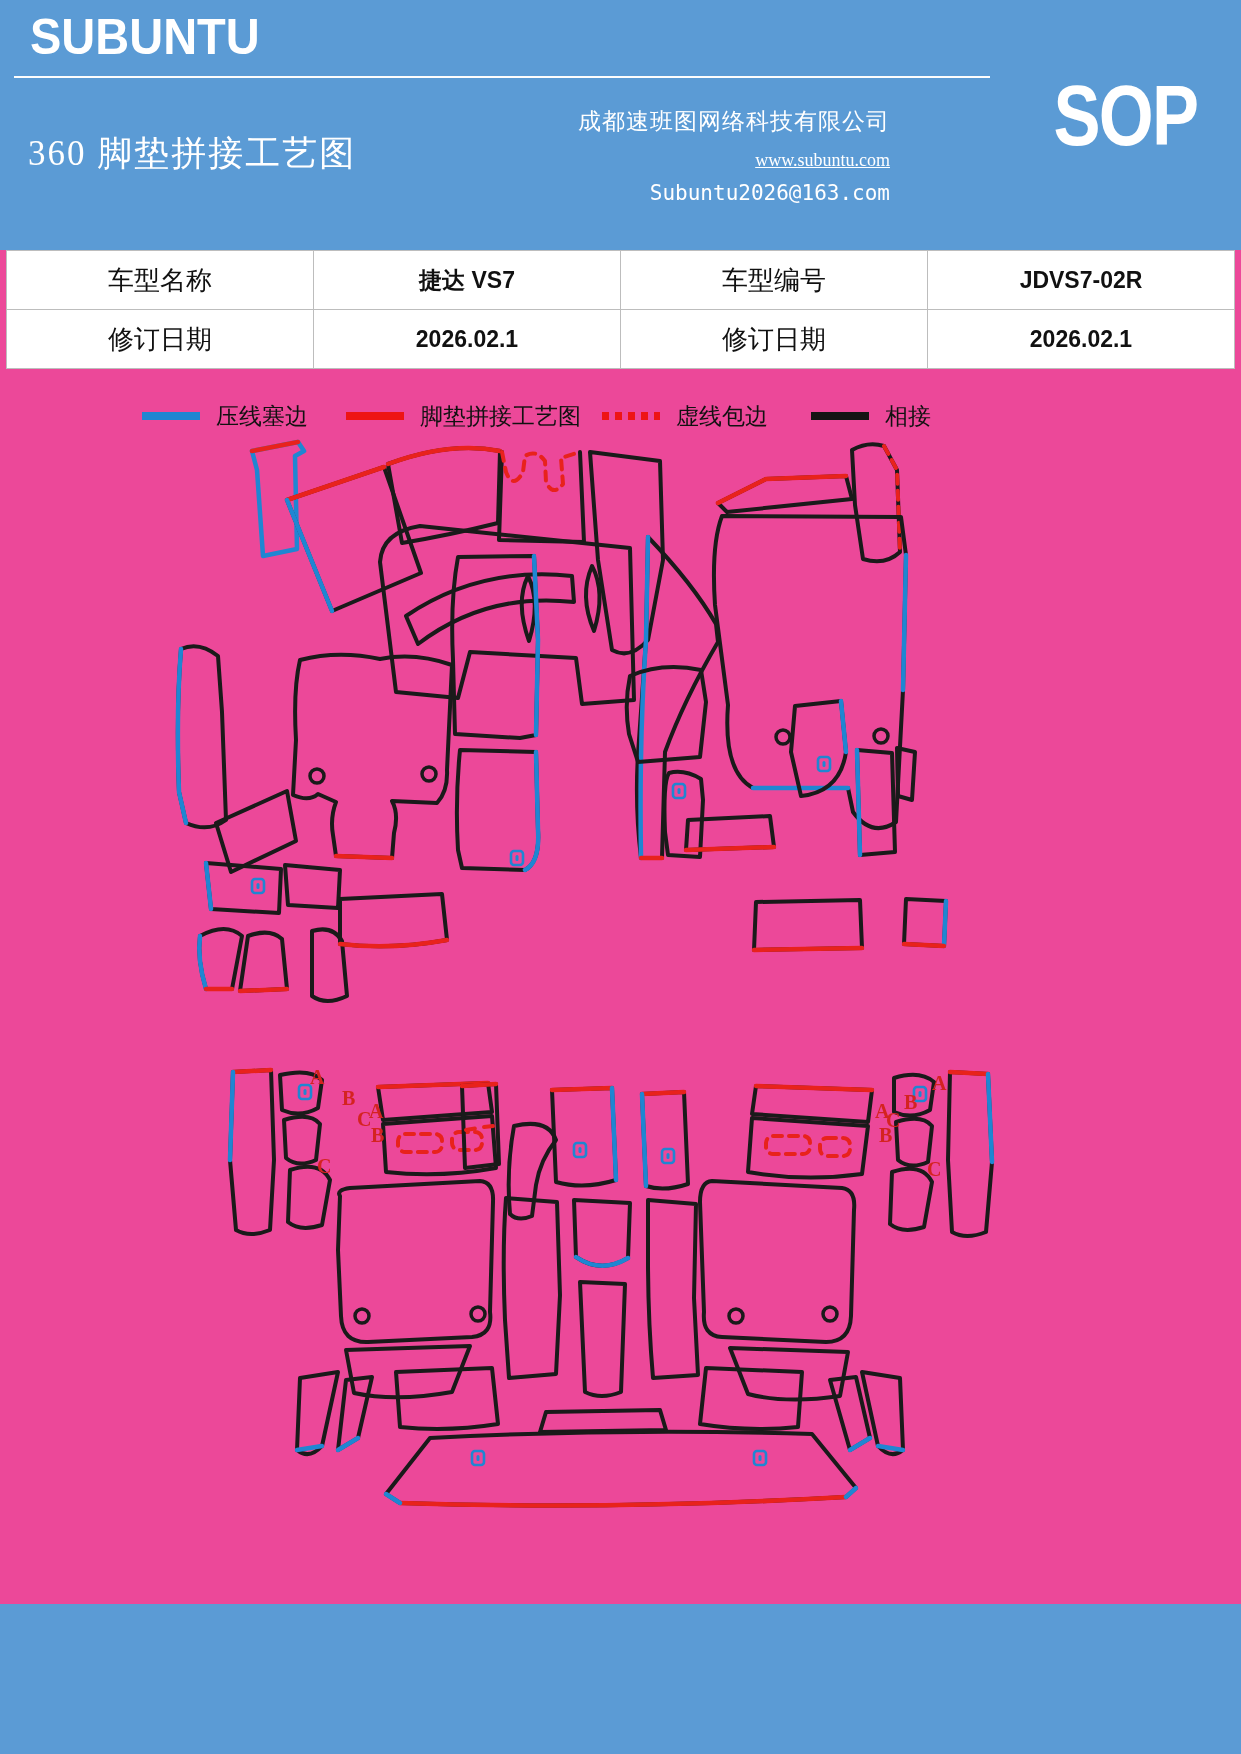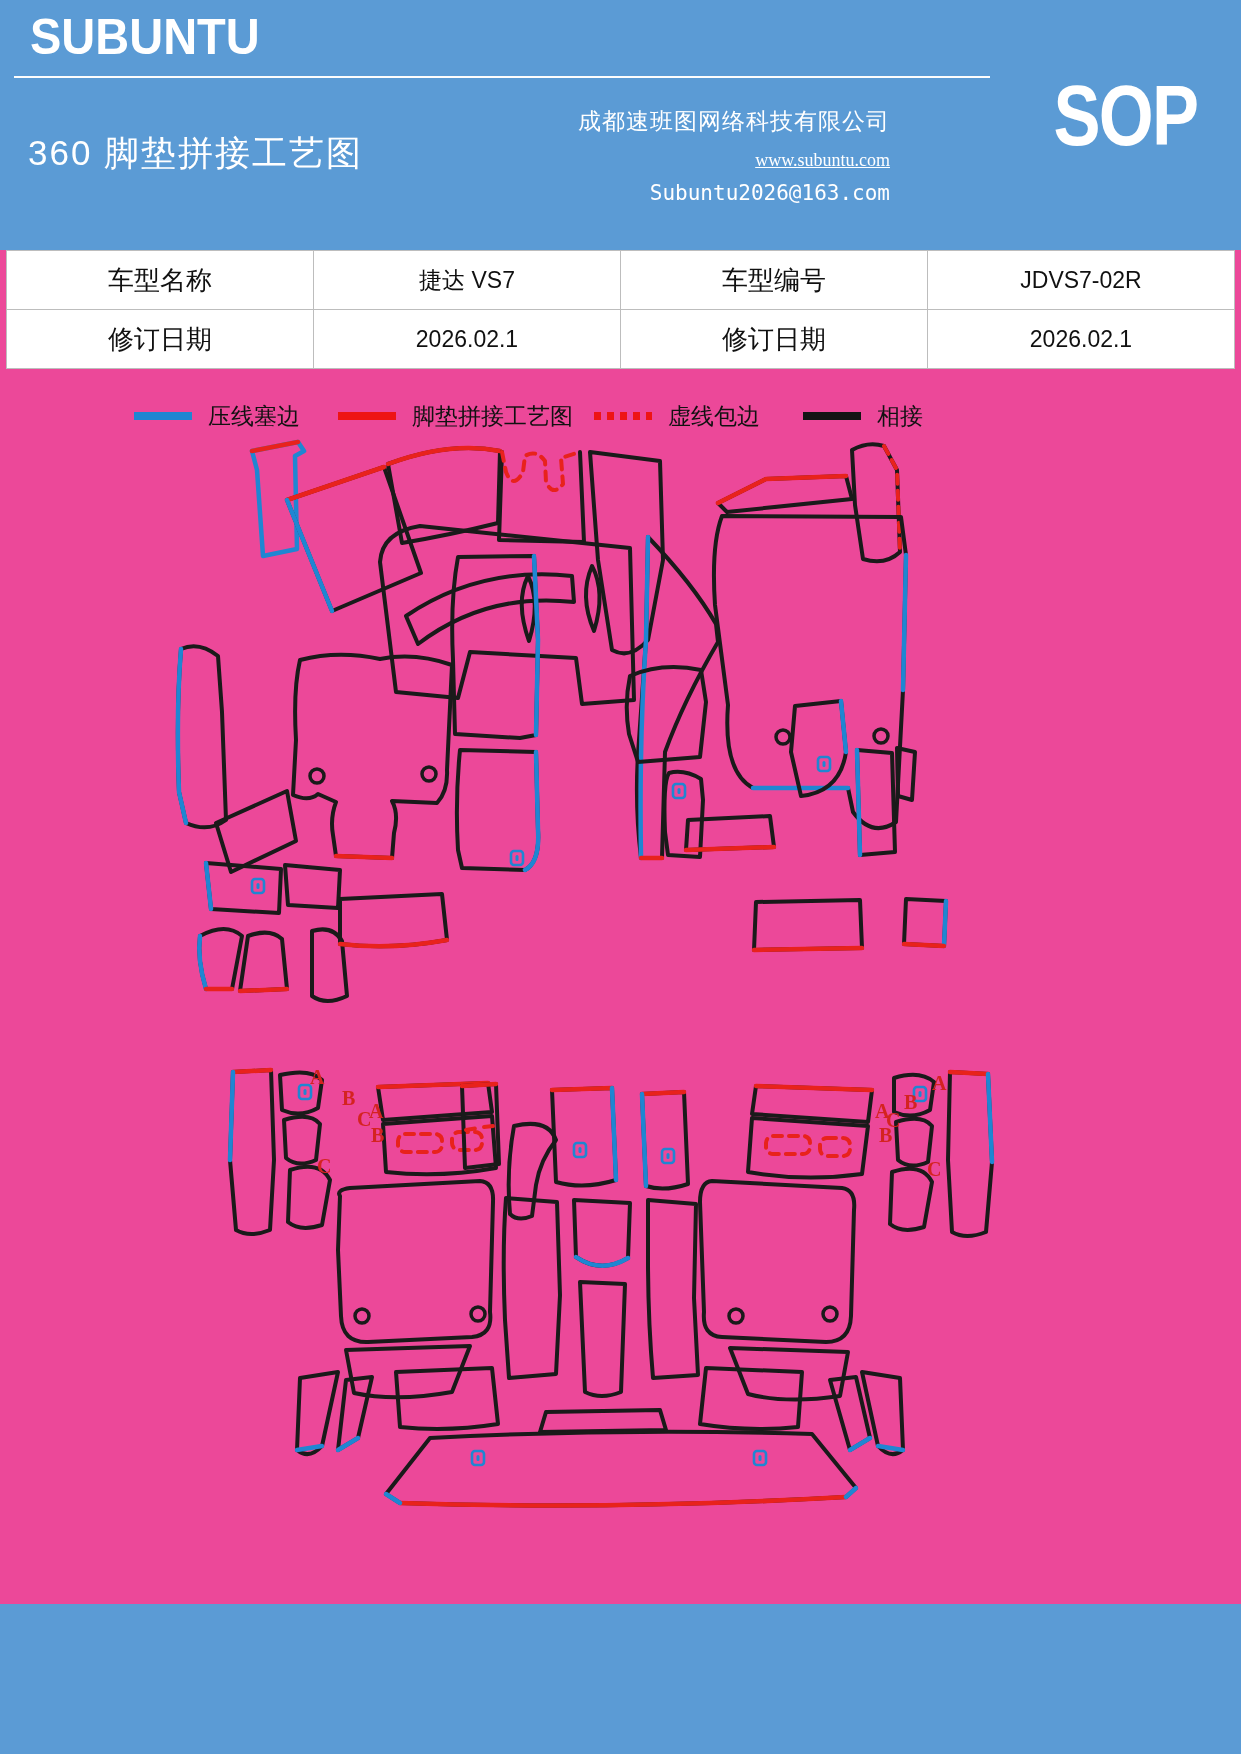--- a/index.html
+++ b/index.html
@@ -4,38 +4,38 @@
 <style>
   html,body{margin:0;padding:0;background:#e8e8e8;}
   .page{position:relative;width:1241px;height:1754px;background:#ec4899;overflow:hidden;
         font-family:"Liberation Sans","DejaVu Sans",sans-serif;}
   
   .band-top{position:absolute;left:0;top:0;width:1241px;height:250px;background:#5b9bd5;}
   .logo{position:absolute;left:30px;top:8px;color:#fff;font-size:47px;font-weight:bold;
         letter-spacing:0px;transform:scaleY(1.05);transform-origin:left top;}
   .header-rule{position:absolute;left:14px;top:76px;width:976px;height:2px;background:#fdfdfd;}
   .doc-title{position:absolute;left:28px;top:130px;color:#fff;font-size:35px;
-        font-family:Liberation Sans, sans-serif;letter-spacing:2px;}
+        font-family:Liberation Serif, serif;letter-spacing:2px;}
   .hdr-right{position:absolute;right:351px;top:90px;text-align:right;color:#fff;}
   .hdr-company{font-size:23px;font-family:"Liberation Serif","DejaVu Serif",serif;letter-spacing:1px;margin-top:16px;}
   .hdr-site{position:absolute;right:351px;top:150px;color:#fff;font-size:18px;
         font-family:Liberation Serif, serif;text-decoration:underline;}
   .hdr-mail{position:absolute;right:351px;top:181px;color:#fff;font-size:21px;
         font-family:"DejaVu Sans Mono","Liberation Mono",monospace;}
   .sop{position:absolute;right:44px;top:66px;color:#fff;font-size:84px;font-weight:bold;
         letter-spacing:-2px;transform:scale(0.84,1.02);transform-origin:right top;}
   
   .info-table{position:absolute;left:6px;top:250px;width:1229px;height:118px;
         border-collapse:collapse;table-layout:fixed;background:#fff;}
   .info-table td{border:1.5px solid #bdbdbd;text-align:center;vertical-align:middle;}
   .info-table tr{height:59px;}
   td.lbl{font-size:26px;font-family:"Liberation Serif","DejaVu Serif",serif;color:#111;}
-  td.val{font-size:23px;font-weight:normal;color:#111;}
-  
-  .legend{position:absolute;left:8px;top:396px;width:1090px;height:40px;}
+  td.val{font-size:23px;font-weight:bold;color:#111;}
+  
+  .legend{position:absolute;left:16px;top:396px;width:1090px;height:40px;}
   .legend-item{position:absolute;top:0;display:flex;align-items:center;height:40px;}
   .swatch{width:58px;height:8px;flex:0 0 58px;}
   .legend-label{margin-left:16px;font-size:23px;color:#111;
         font-family:"Liberation Serif","DejaVu Serif",serif;}
   
   .diagram-wrap{position:absolute;left:0;top:420px;width:1241px;height:1110px;}
   svg .k{fill:none;stroke:#1a1a1a;stroke-width:4;stroke-linejoin:round;stroke-linecap:round;}
   svg .b{fill:none;stroke:#1f86d2;stroke-width:4.5;stroke-linejoin:round;stroke-linecap:round;}
   svg .r{fill:none;stroke:#e8221c;stroke-width:4.5;stroke-linejoin:round;stroke-linecap:round;}
   svg .rd{fill:none;stroke:#e8221c;stroke-width:4;stroke-dasharray:9 7;stroke-linejoin:round;stroke-linecap:round;}

